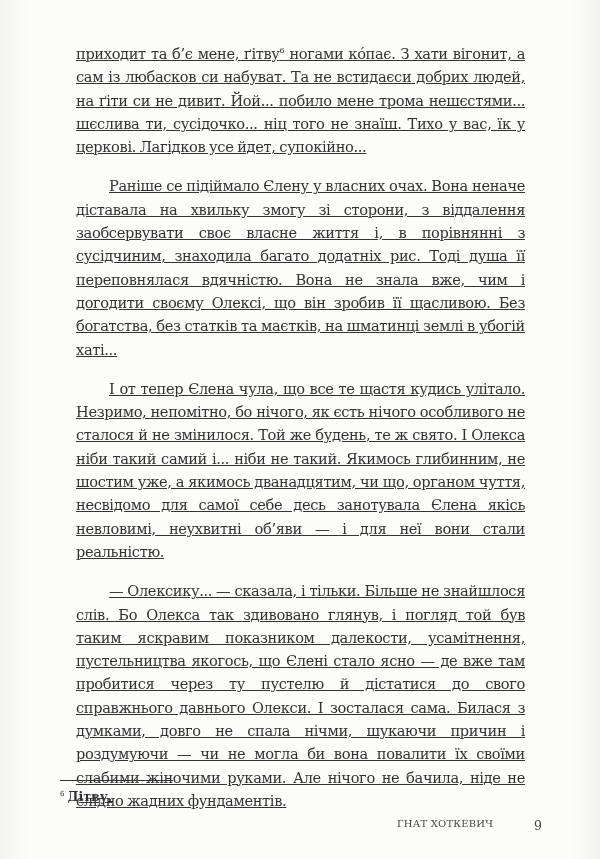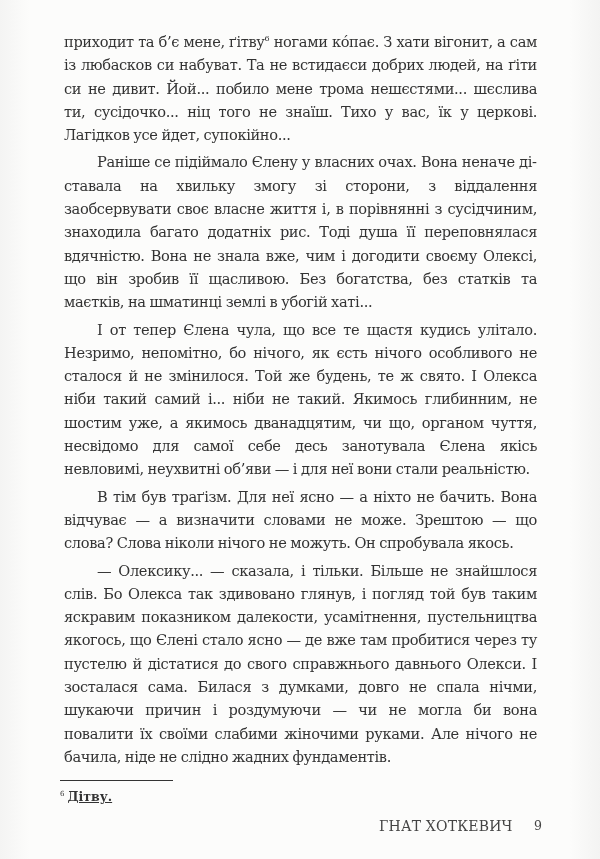--- a/index.html
+++ b/index.html
@@ -27,24 +27,25 @@
       position: absolute;
       left: 60px;
       top: 26px;
       width: 481px;
       font-size: 14.6px;
       line-height: 23.3px;
       letter-spacing: -0.35px;
       word-spacing: -0.5px;
     }
     .para {
-      margin: 4px;
+      margin: 16px;
       text-align: justify;
       text-align-last: left;
       hyphens: manual;
+      text-decoration: underline;
     }
     .para.indent {
       text-indent: 33px;
     }
     .fnref {
       font-size: 8px;
       vertical-align: super;
       line-height: 0;
     }
     .footnote-rule {
@@ -66,44 +67,43 @@
       font-size: 7px;
       vertical-align: super;
       margin-right: 3px;
     }
     .footnote .fntext {
       text-decoration: underline;
       font-weight: bold;
     }
     .running-footer {
       position: absolute;
-      left: 379px;
+      left: 397px;
       top: 818px;
-      font-size: 14px;
+      font-size: 10px;
       color: #444;
       letter-spacing: 0.2px;
     }
     .page-number {
       position: absolute;
       left: 534px;
       top: 818px;
       font-size: 12.5px;
       color: #444;
     }
   </style>
 </head>
 <body>
 
 <div class="page">
 
   <div class="text-block">
     <p class="para"><span>приходит та б’є мене, ґітву</span><span class="fnref">6</span><span> ногами кóпає. З хати вігонит, а сам із любасков си набуват. Та не встидаєси добрих людей, на ґіти си не дивит. Йой... побило мене трома нешєстями... шєслива ти, сусідочко... ніц того не знаїш. Тихо у вас, їк у церкові. Лагідков усе йдет, супокійно...</span></p>
     <p class="para indent">Раніше се підіймало Єлену у власних очах. Вона неначе ді­ставала на хвильку змогу зі сторони, з віддалення заобсервувати своє власне життя і, в порівнянні з сусідчиним, знаходила багато додатніх рис. Тоді душа її переповнялася вдячністю. Вона не знала вже, чим і догодити своєму Олексі, що він зробив її щасливою. Без богатства, без статків та маєтків, на шматинці землі в убогій хаті...</p>
     <p class="para indent">І от тепер Єлена чула, що все те щастя кудись улітало. Нез­римо, непомітно, бо нічого, як єсть нічого особливого не сталося й не змінилося. Той же будень, те ж свято. І Олекса ніби такий самий і... ніби не такий. Якимось глибинним, не шостим уже, а якимось дванадцятим, чи що, органом чуття, несвідомо для самої себе десь занотувала Єлена якісь невловимі, неухвитні об’яви — і для неї вони стали реальністю.</p>
-    <p class="para indent">В тім був траґізм. Для неї ясно — а ніхто не бачить. Вона відчуває — а визначити словами не може. Зрештою — що слова? Слова ніколи нічого не можуть. Он спробувала якось.</p>
     <p class="para indent">— Олексику... — сказала, і тільки. Більше не знайшлося слів. Бо Олекса так здивовано глянув, і погляд той був таким яскравим показником далекости, усамітнення, пустельництва якогось, що Єлені стало ясно — де вже там пробитися через ту пустелю й дістатися до свого справжнього давнього Олекси. І зо­сталася сама. Билася з думками, довго не спала нічми, шукаючи причин і роздумуючи — чи не могла би вона повалити їх своїми слабими жіночими руками. Але нічого не бачила, ніде не слідно жадних фундаментів.</p>
   </div>
 
   <div class="footnote-rule"></div>
 
   <div class="footnote">
     <span class="fnmark">6</span><span class="fntext">Дітву.</span>
   </div>
 
   <div class="running-footer">ГНАТ ХОТКЕВИЧ</div>

